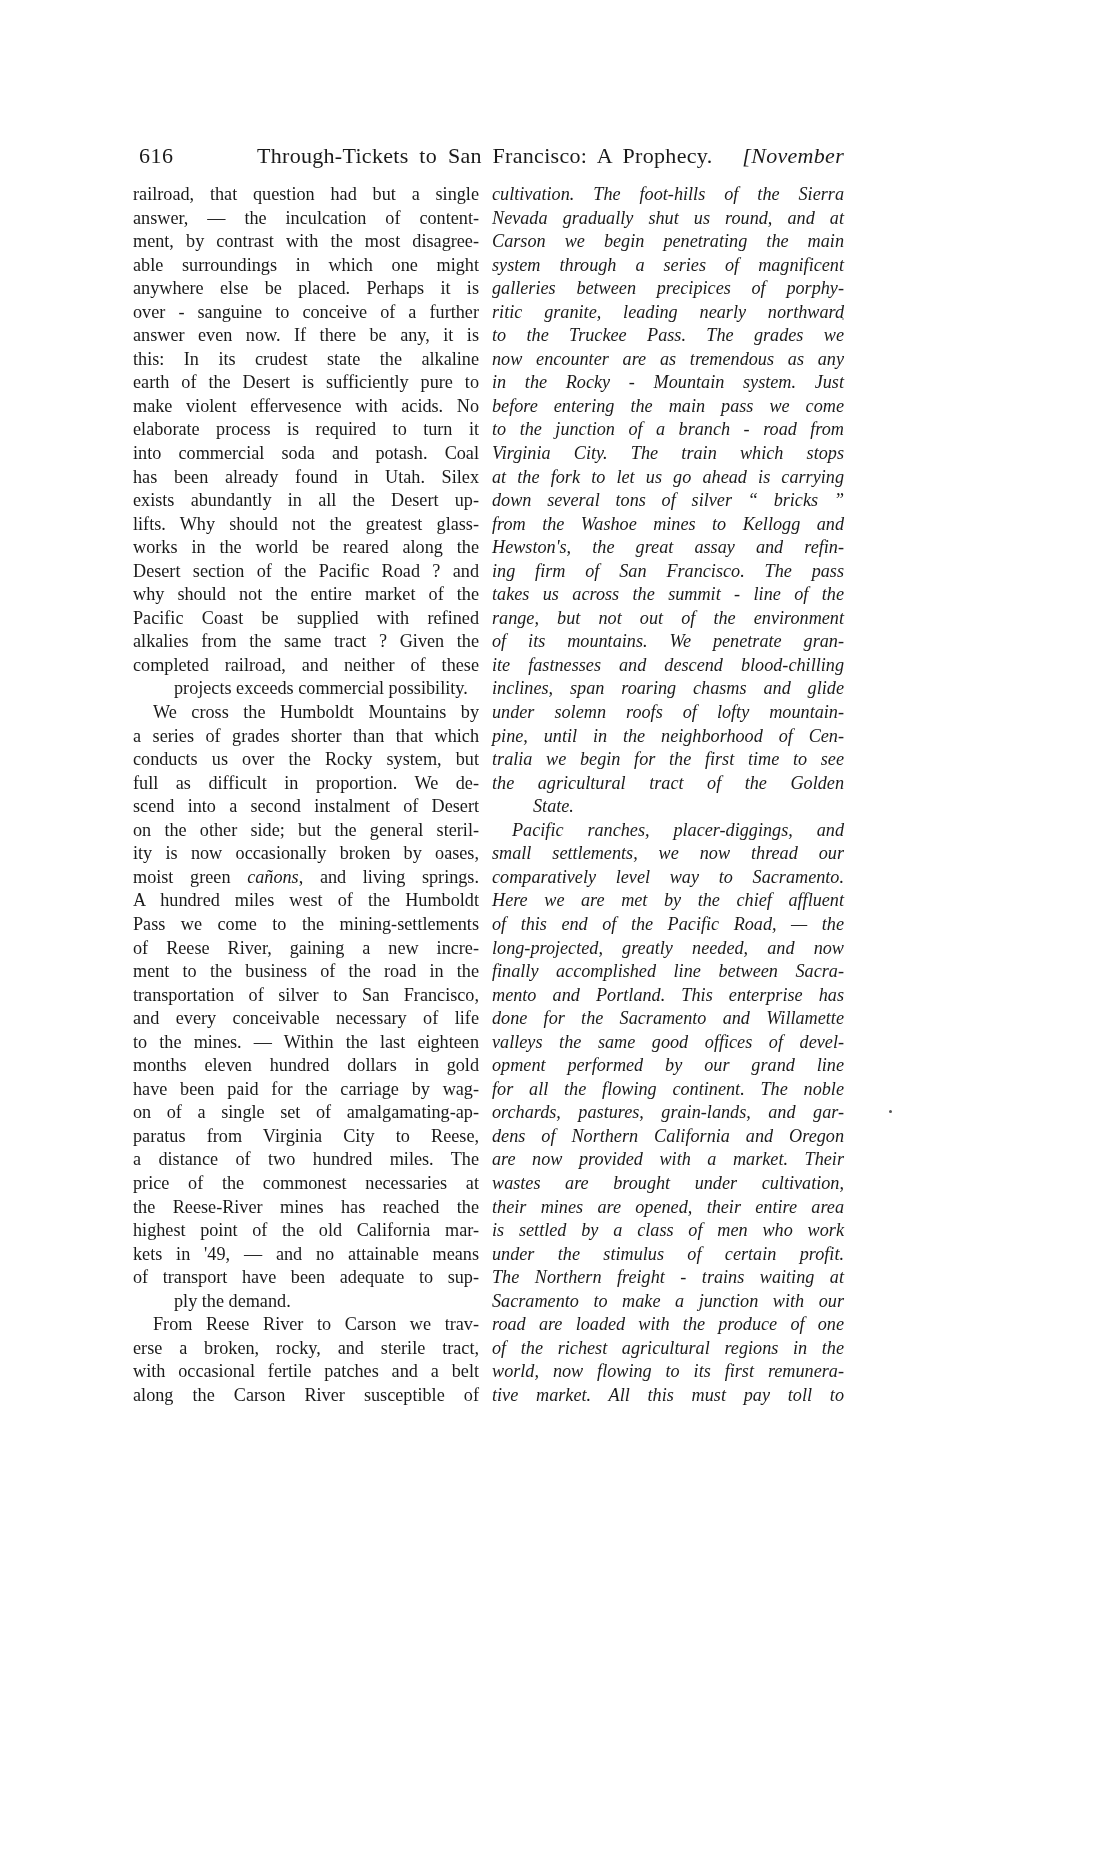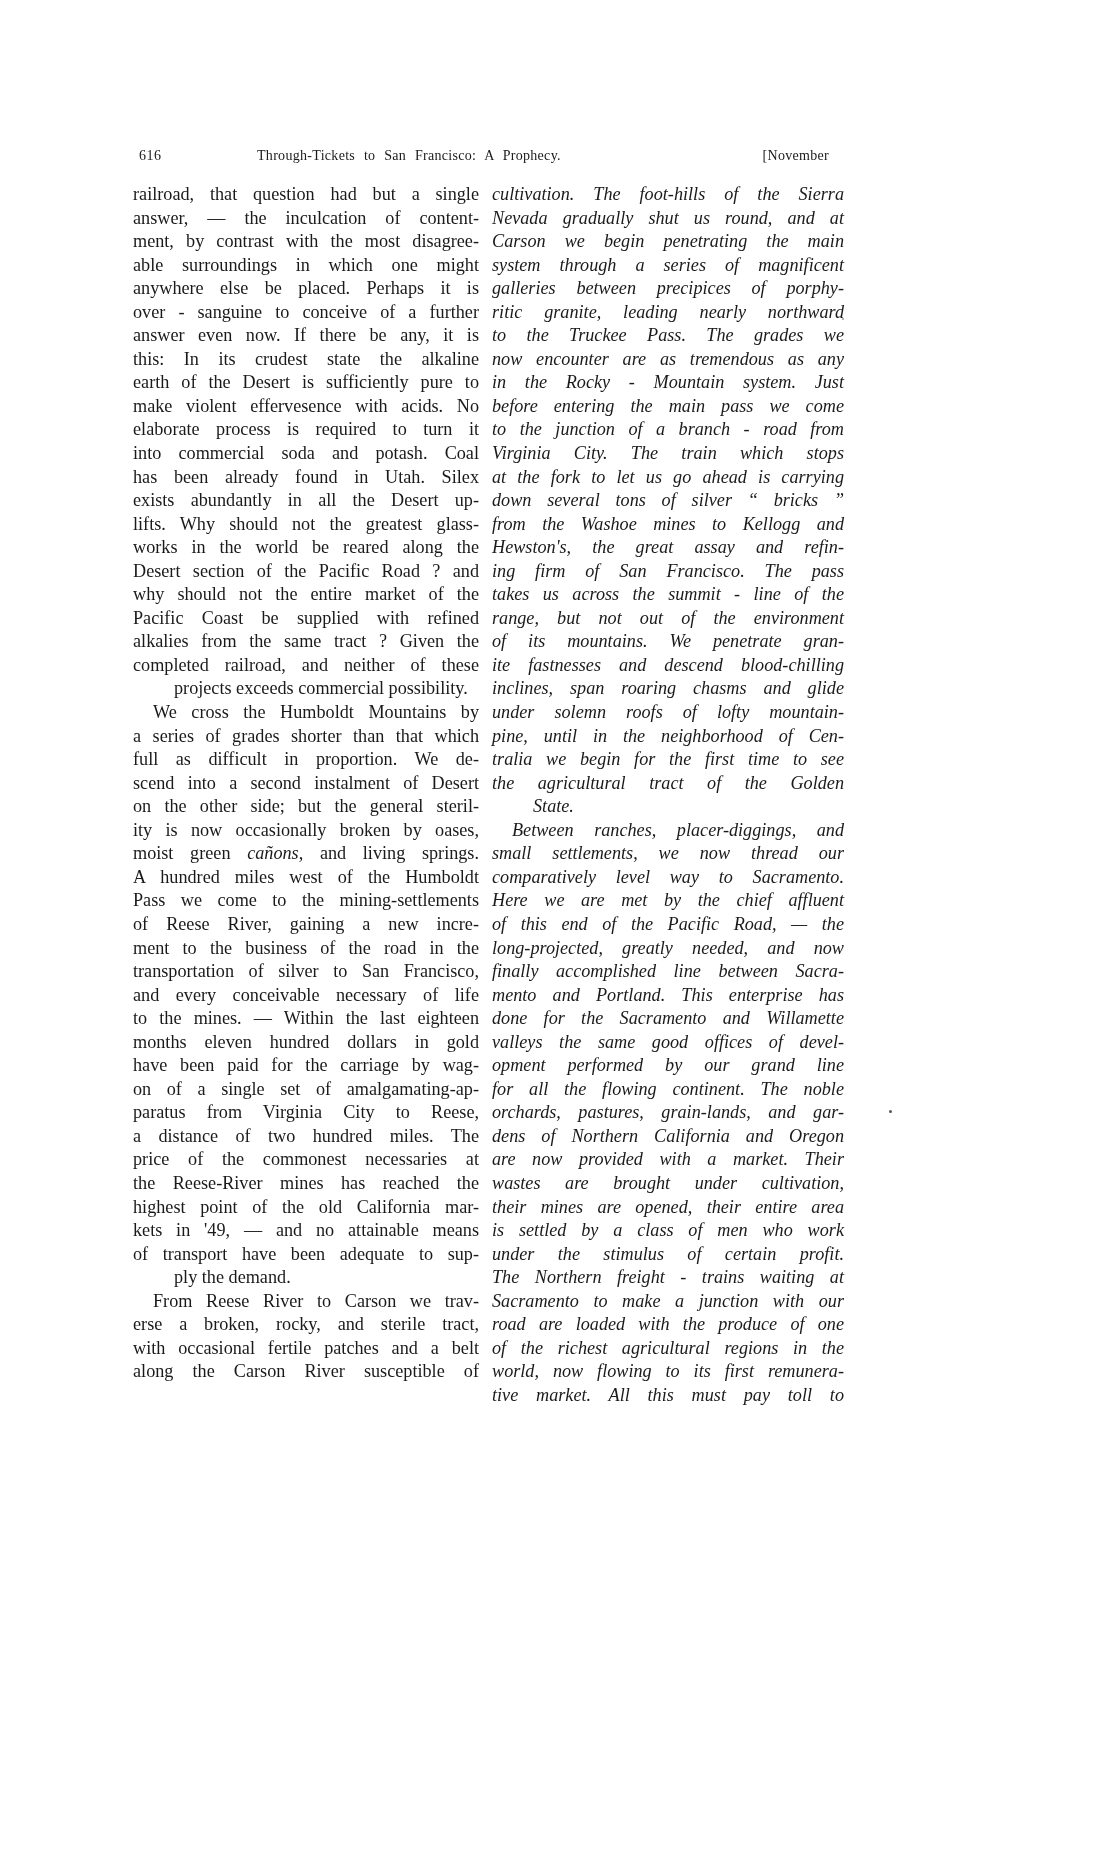--- a/index.html
+++ b/index.html
@@ -1,23 +1,23 @@
 <!DOCTYPE html>
 <html><head>
 <meta charset="utf-8">
 <style>
   html, body { margin: 0; padding: 0; background: #ffffff; }
   body { width: 1096px; height: 1850px; position: relative; overflow: hidden;
          font-family: "Liberation Serif", "DejaVu Serif", serif; color: #1a1a1a; }
   .page { position: absolute; left: 0; top: 0; width: 1096px; height: 1850px; }
   .header { position: absolute; top: 141px; left: 133px; width: 712px; height: 30px;
-            font-size: 14px; line-height: 30px; }
+            font-size: 22px; line-height: 30px; }
   .pnum { position: absolute; left: 6px; top: 0; letter-spacing: 0.5px; }
   .rtitle { position: absolute; left: 124px; top: 0; letter-spacing: 0.3px; word-spacing: 5px; }
-  .rmonth { position: absolute; right: 16px; top: 0; letter-spacing: 0.3px; }
+  .rmonth { position: absolute; right: 1px; top: 0; letter-spacing: 0.3px; font-style: italic; }
   .col { position: absolute; top: 183px; }
   .col.left { left: 133px; width: 346px; }
   .col.right { left: 492px; width: 352px; font-style: italic; }
   .line { display: block; height: 23.55px; line-height: 23.55px; font-size: 18.2px;
           white-space: nowrap; text-align: justify; text-align-last: justify; }
   .line.last { text-align-last: left; margin-left: 41px; }
   .line.indent { padding-left: 20px; }
   .speck { position: absolute; width: 3px; height: 3px; border-radius: 50%; background: #555; }
 </style>
 </head>
@@ -48,20 +48,21 @@
       <span class="line">lifts.  Why should not the greatest glass-</span>
       <span class="line">works in the world be reared along the</span>
       <span class="line">Desert section of the Pacific Road ? and</span>
       <span class="line">why should not the entire market of the</span>
       <span class="line">Pacific Coast be supplied with refined</span>
       <span class="line">alkalies from the same tract ?  Given the</span>
       <span class="line">completed railroad, and neither of these</span>
       <span class="line last">projects exceeds commercial possibility.</span>
       <span class="line indent">We cross the Humboldt Mountains by</span>
       <span class="line">a series of grades shorter than that which</span>
+      <span class="line">conducts us over the Rocky system, but</span>
       <span class="line">full as difficult in proportion.  We de-</span>
       <span class="line">scend into a second instalment of Desert</span>
       <span class="line">on the other side; but the general steril-</span>
       <span class="line">ity is now occasionally broken by oases,</span>
       <span class="line">moist green <i>cañons</i>, and living springs.</span>
       <span class="line">A hundred miles west of the Humboldt</span>
       <span class="line">Pass we come to the mining-settlements</span>
       <span class="line">of Reese River, gaining a new incre-</span>
       <span class="line">ment to the business of the road in the</span>
       <span class="line">transportation of silver to San Francisco,</span>
@@ -104,21 +105,21 @@
       <span class="line">takes us across the summit - line of the</span>
       <span class="line">range, but not out of the environment</span>
       <span class="line">of its mountains.  We penetrate gran-</span>
       <span class="line">ite fastnesses and descend blood-chilling</span>
       <span class="line">inclines, span roaring chasms and glide</span>
       <span class="line">under solemn roofs of lofty mountain-</span>
       <span class="line">pine, until in the neighborhood of Cen-</span>
       <span class="line">tralia we begin for the first time to see</span>
       <span class="line">the agricultural tract of the Golden</span>
       <span class="line last">State.</span>
-      <span class="line indent">Between ranches, placer-diggings, and</span>
+      <span class="line indent">Pacific ranches, placer-diggings, and</span>
       <span class="line">small settlements, we now thread our</span>
       <span class="line">comparatively level way to Sacramento.</span>
       <span class="line">Here we are met by the chief affluent</span>
       <span class="line">of this end of the Pacific Road, — the</span>
       <span class="line">long-projected, greatly needed, and now</span>
       <span class="line">finally accomplished line between Sacra-</span>
       <span class="line">mento and Portland.  This enterprise has</span>
       <span class="line">done for the Sacramento and Willamette</span>
       <span class="line">valleys the same good offices of devel-</span>
       <span class="line">opment performed by our grand line</span>

